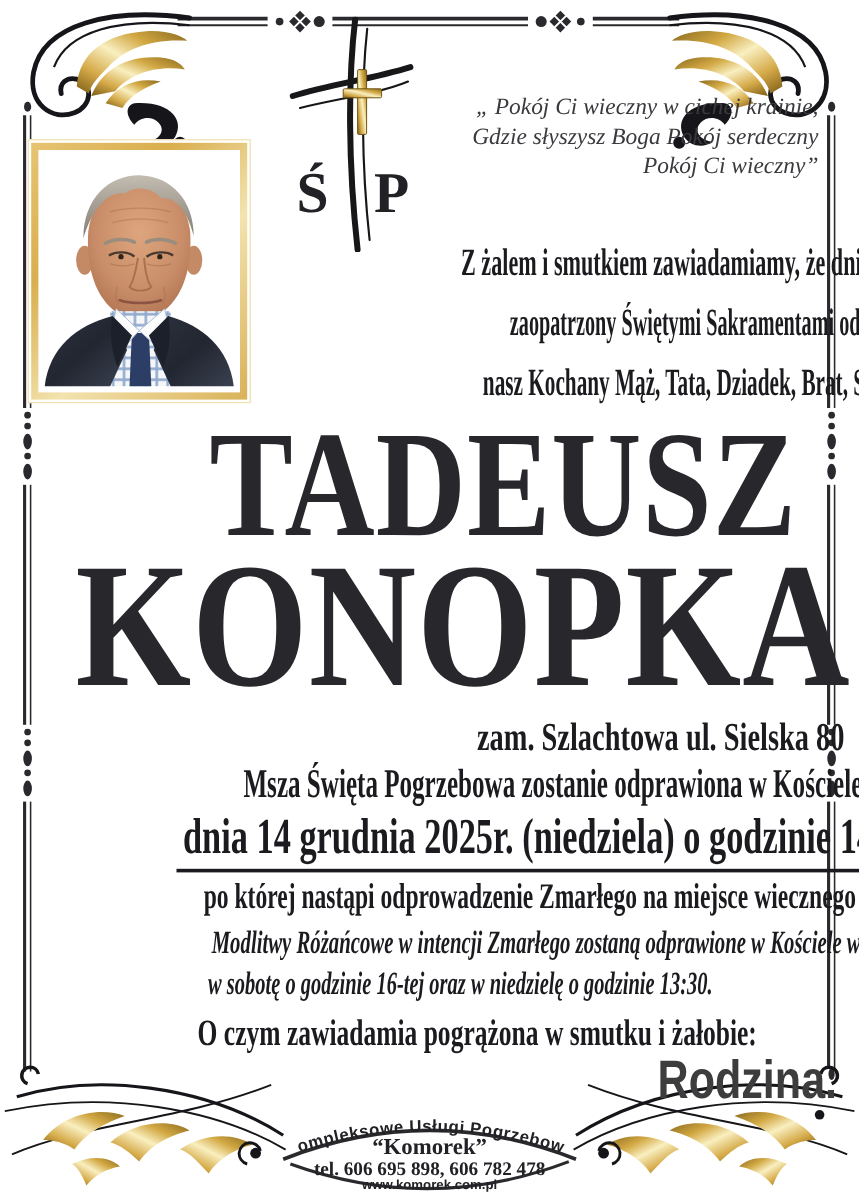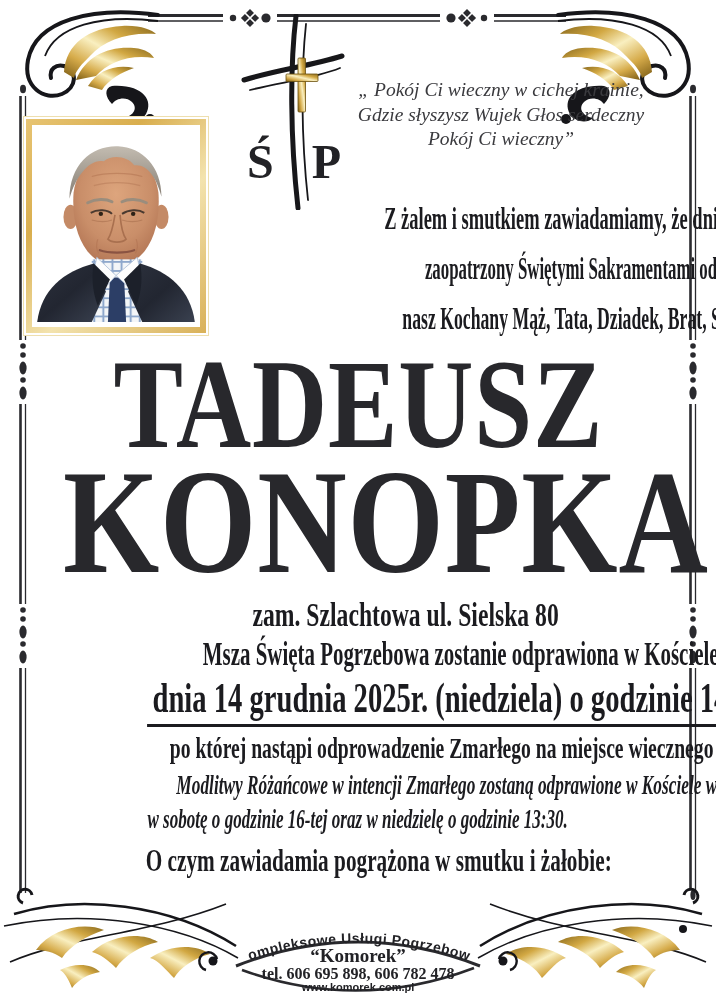--- a/index.html
+++ b/index.html
@@ -1,21 +1,21 @@
 <!DOCTYPE html>
 <html lang="pl"><head>
 <meta charset="utf-8">
 <style>
   html,body{margin:0;padding:0;background:#ffffff;}
   .page{position:relative;width:716px;height:1000px;background:#fff;overflow:hidden;
         font-family:"Liberation Serif", serif;color:#1b1b1f;}
   svg{display:block;}
   .abs{position:absolute;}
   
-  .fitline{position:absolute;left:0;width:716px;text-align:center;white-space:nowrap;}
+  .fitline{position:absolute;left:0;width:716px;text-align:right;white-space:nowrap;}
   .fitline>span{display:inline-block;white-space:nowrap;transform-origin:50% 50%;}
   .quote{font-style:italic;font-weight:400;color:#3a3a3e;font-size:19.5px;line-height:24.5px;}
   .ann{font-weight:bold;font-size:32px;line-height:50px;color:#1b1b1f;}
   .name{font-weight:bold;color:#28282c;letter-spacing:1px;}
   .detail{font-weight:bold;color:#1b1b1f;}
   .it{font-style:italic;}
   .family{font-family:"Liberation Sans",sans-serif;font-weight:bold;color:#3d3d3d;}
   .dateline>span{border-bottom:3px solid #1b1b1f;padding:0 8px 2px 8px;}
   .sp{position:absolute;left:247px;top:138px;width:94px;display:flex;justify-content:space-between;
       font-size:48px;font-weight:bold;color:#222226;line-height:1;}
@@ -188,34 +188,35 @@
           <path d="M158,190 C154,158 132,140 104,132 L92,160 L106,190 Z" fill="url(#jk)"></path>
           <path d="M58,132 L74,148 L62,174 C56,158 56,144 58,132 Z" fill="#1c202a"></path>
           <path d="M104,132 L88,148 L100,174 C106,158 106,144 104,132 Z" fill="#1c202a"></path>
         </svg>
       </div>
     </div>
   </div>
 
   <div class="abs" style="left:320px;top:78px;width:362px;">
     <div class="fitline quote" style="position:static;width:362px;"><span>„ Pokój Ci wieczny w cichej krainie,</span></div>
-    <div class="fitline quote" style="position:static;width:362px;"><span>Gdzie słyszysz Wujek Głos serdeczny</span></div>
+    <div class="fitline quote" style="position:static;width:362px;"><span>Gdzie słyszysz Boga Pokój serdeczny</span></div>
     <div class="fitline quote" style="position:static;width:362px;"><span>Pokój Ci wieczny”</span></div>
   </div>
 
   <div class="abs" style="left:206px;top:193px;width:500px;">
     <div class="fitline ann" style="position:static;width:500px;"><span style="transform: scaleX(0.577);">Z żalem i smutkiem zawiadamiamy, że dnia 12 grudnia 2025r.</span></div>
     <div class="fitline ann" style="position:static;width:500px;"><span style="transform: scaleX(0.526);">zaopatrzony Świętymi Sakramentami odszedł od nas w wieku 73 lat</span></div>
     <div class="fitline ann" style="position:static;width:500px;"><span style="transform: scaleX(0.553);">nasz Kochany Mąż, Tata, Dziadek, Brat, Szwagier, Teść i Wujek.</span></div>
   </div>
 
   <div class="fitline name" style="top:448px;font-size:148px;line-height:148px;"><span style="transform: scaleX(0.837);">KONOPKA</span></div>
   <div class="fitline name" style="top:342px;font-size:126px;line-height:126px;"><span style="transform: scaleX(0.826);">TADEUSZ</span></div>
 
   <div class="fitline detail" style="top:596px;font-size:33px;line-height:38px;padding-left:48px;"><span style="transform: scaleX(0.717);">zam. Szlachtowa ul. Sielska 80</span></div>
   <div class="fitline detail" style="top:634px;font-size:34px;line-height:40px;"><span style="transform: scaleX(0.615);">Msza Święta Pogrzebowa zostanie odprawiona w Kościele w Szlachtowej</span></div>
   <div class="fitline detail dateline" style="top:674px;font-size:42px;line-height:48px;"><span style="transform: scaleX(0.681);">dnia 14 grudnia 2025r. (niedziela) o godzinie 14-tej</span></div>
   <div class="fitline detail" style="top:728px;font-size:30px;line-height:40px;"><span style="transform: scaleX(0.654);">po której nastąpi odprowadzenie Zmarłego na miejsce wiecznego spoczynku.</span></div>
   <div class="fitline detail it" style="top:768px;font-size:27px;line-height:34px;"><span style="transform: scaleX(0.641);">Modlitwy Różańcowe w intencji Zmarłego zostaną odprawione w Kościele w Szlachtowej</span></div>
   <div class="fitline detail it" style="top:802px;font-size:27px;line-height:34px;"><span style="transform: scaleX(0.632);">w sobotę o godzinie 16-tej oraz w niedzielę o godzinie 13:30.</span></div>
   <div class="fitline detail" style="top:840px;font-size:31px;line-height:42px;padding-left:21px;"><span style="transform: scaleX(0.686);">O czym zawiadamia pogrążona w smutku i żałobie:</span></div>
+  <div class="fitline family" style="top:874px;font-size:45px;line-height:52px;"><span style="transform: scaleX(0.798);">Rodzina.</span></div>
 
 </div>
 
 </body></html>

